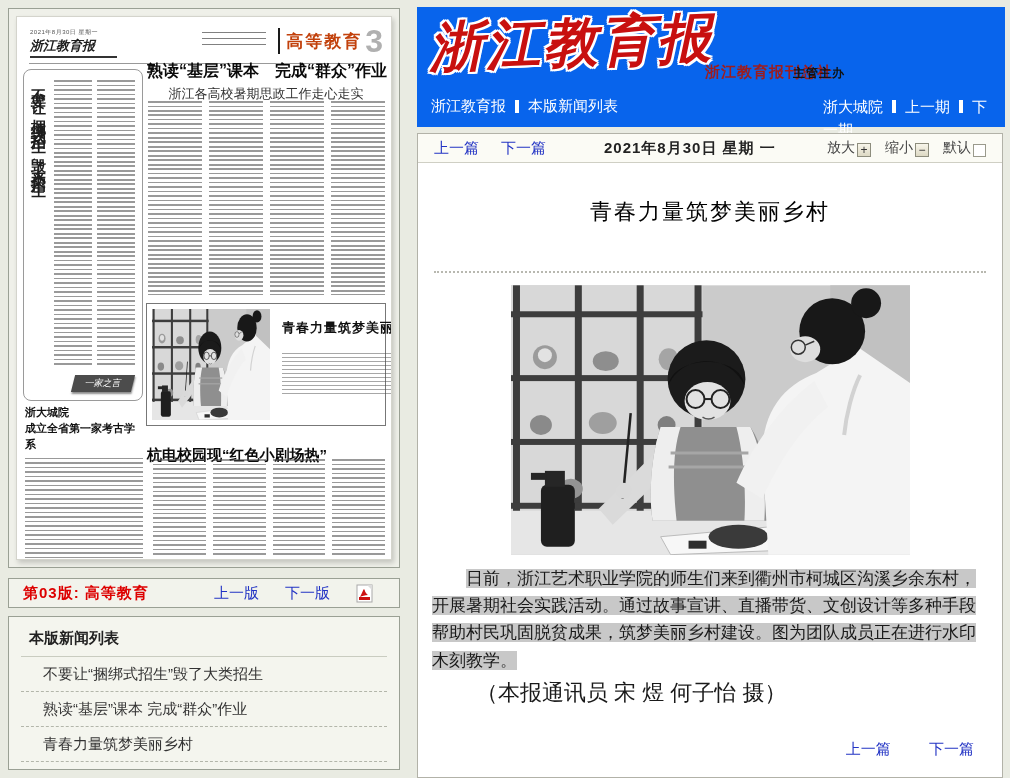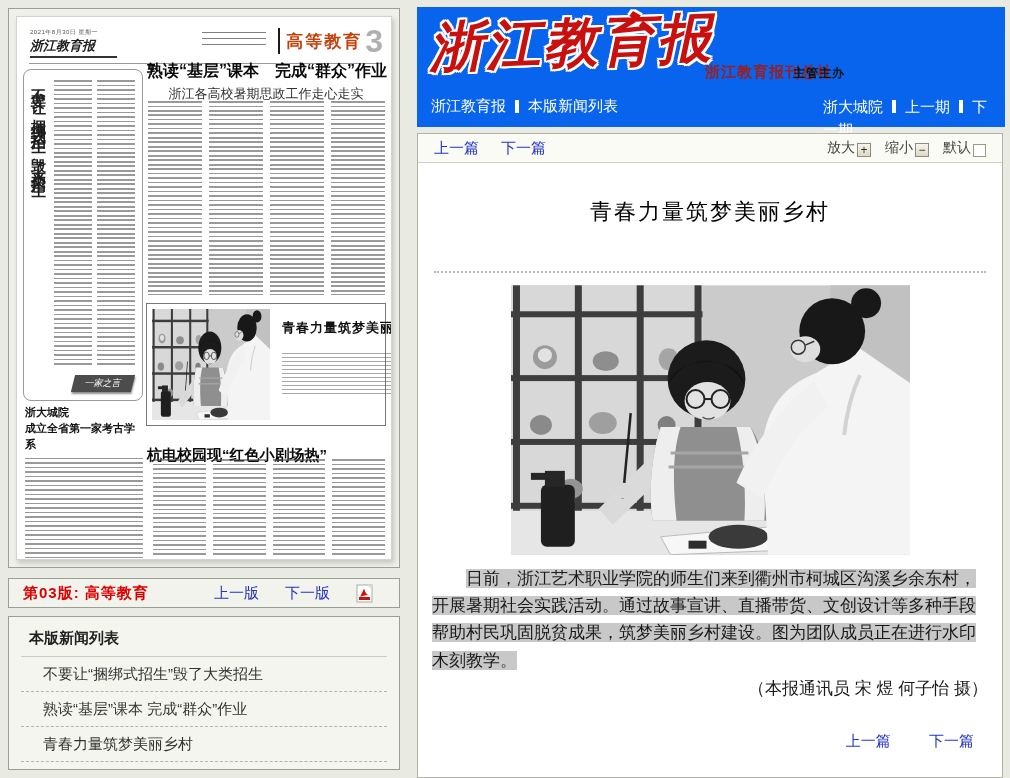--- a/index.html
+++ b/index.html
@@ -109,21 +109,21 @@
             background:linear-gradient(#f7f5ea,#ddd9c4); display:inline-flex; align-items:center;
             justify-content:center; font-size:12px; line-height:1; color:#333; cursor:pointer; }
   .tb-check { width:13px; height:13px; margin-left:2px; border:1px solid #9a9a8c; background:#fff; cursor:pointer; }
 
   .content { position:absolute; top:29px; left:0; right:0; bottom:0; overflow:hidden; background:#fff; }
   .a-title { margin-top:34px; text-align:center; font-size:22px; color:#000; letter-spacing:2px; }
   .a-sep { margin:44px 16px 0; border-top:2px dotted #b8b8b0; }
   .a-photo { display:block; margin:12px auto 0; }
   .a-body { margin:10px 14px 0; font-size:17px; line-height:1.6; color:#1a1a1a; text-indent:2em; }
   .highlight { background:#c8c8c8; }
-  .a-byline { margin:1px 14px 7px; font-size:17px; line-height:1.6; color:#1a1a1a; text-indent:2em;text-align:right; }
+  .a-byline { margin:1px 14px 7px; font-size:22px; line-height:1.6; color:#1a1a1a; text-indent:2em; }
   .a-footer { margin:30px 28px 0; text-align:right; font-size:15px; }
   .a-footer a { color:#2233c4; margin-left:34px; }
 </style>
 </head>
 <body>
 
 <svg width="0" height="0" style="position:absolute" aria-hidden="true">
   <defs>
     <g id="scene">
       <rect width="400" height="270" fill="#cbcbcb"></rect>
@@ -278,20 +278,21 @@
       <span class="vsep"></span>
       <a>本版新闻列表</a>
     </div>
     <div class="m-nav-right"><a>浙大城院</a><span class="vsep"></span><a>上一期</a><span class="vsep"></span><a>下一期</a></div>
   </div>
 
   <div class="panel-box">
     <div class="toolbar">
       <a class="tb-link">上一篇</a>
       <a class="tb-link">下一篇</a>
+      <span class="tb-date">2021年8月30日 星期 一</span>
       <span class="tb-controls">
         <span class="tb-lbl">放大</span>
         <span class="tb-btn">+</span>
         <span class="tb-lbl">缩小</span>
         <span class="tb-btn">−</span>
         <span class="tb-lbl">默认</span>
         <span class="tb-check"></span>
       </span>
     </div>
 

